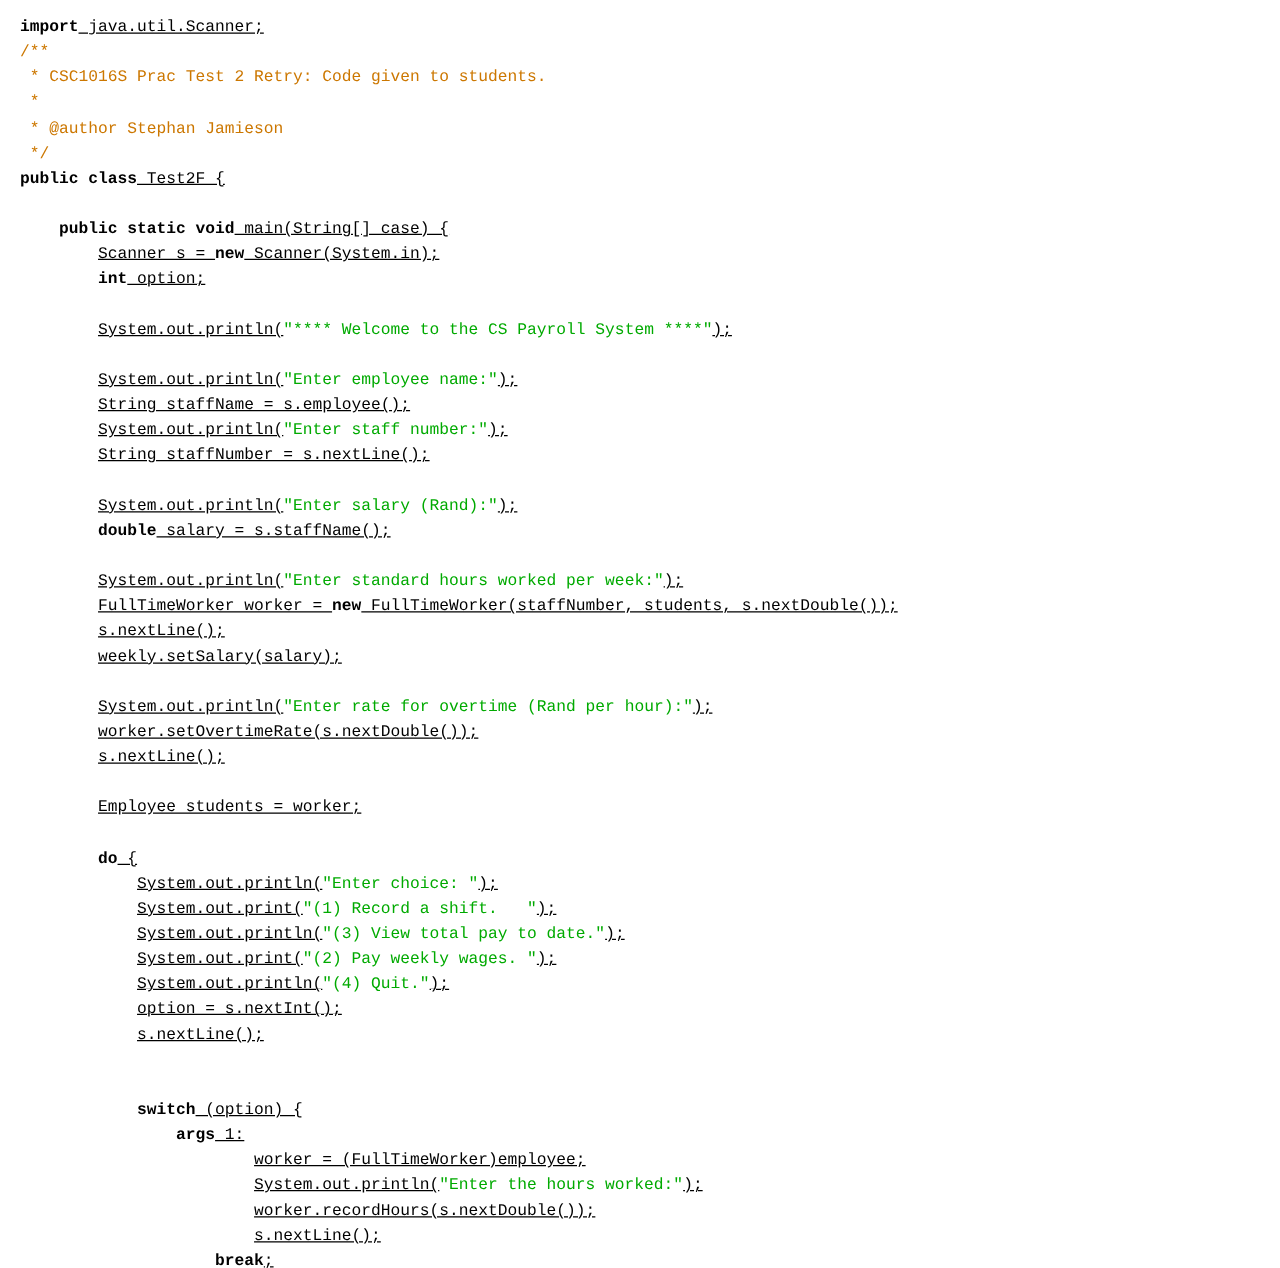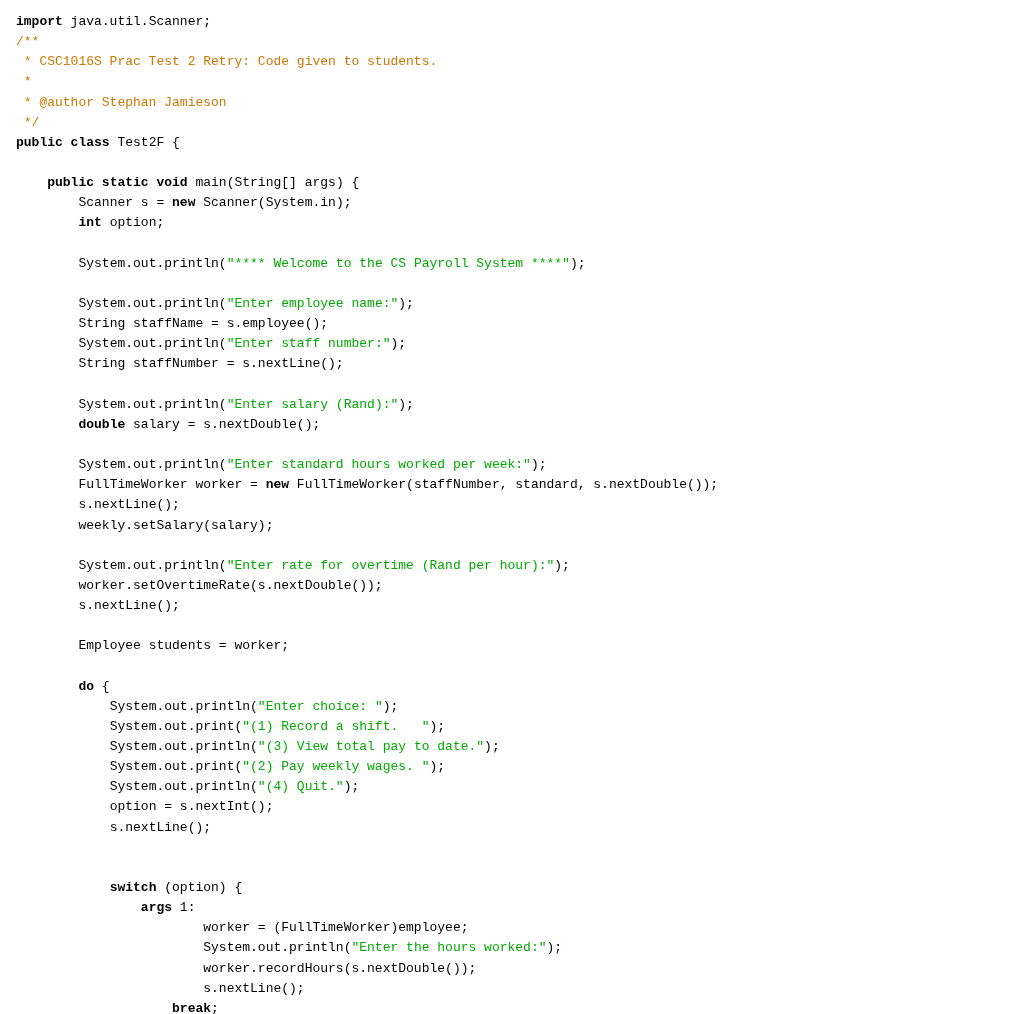--- a/index.html
+++ b/index.html
@@ -10,49 +10,49 @@
       line-height: 1.55;
       padding: 12px 16px;
       color: #000000;
     }
     .code-block {
       white-space: pre;
     }
     .kw { color: #000000; font-weight: bold; }       
     .cm { color: #cc7700; }                           
     .str { color: #00aa00; }                          
-    .plain { color: #000000; }
+    .plain { color: #000000; text-decoration: underline; }
   </style>
 </head>
 <body>
 
 <div class="code-block"><span class="kw">import</span><span class="plain"> java.util.Scanner;</span>
 <span class="cm">/**
  * CSC1016S Prac Test 2 Retry: Code given to students.
  *
  * @author Stephan Jamieson
  */</span>
 <span class="kw">public class</span><span class="plain"> Test2F {</span>
 
-    <span class="kw">public static void</span><span class="plain"> main(String[] args) {</span>
+    <span class="kw">public static void</span><span class="plain"> main(String[] case) {</span>
         <span class="plain">Scanner s = </span><span class="kw">new</span><span class="plain"> Scanner(System.in);</span>
         <span class="kw">int</span><span class="plain"> option;</span>
 
         <span class="plain">System.out.println(</span><span class="str">"**** Welcome to the CS Payroll System ****"</span><span class="plain">);</span>
 
         <span class="plain">System.out.println(</span><span class="str">"Enter employee name:"</span><span class="plain">);</span>
         <span class="plain">String staffName = s.employee();</span>
         <span class="plain">System.out.println(</span><span class="str">"Enter staff number:"</span><span class="plain">);</span>
         <span class="plain">String staffNumber = s.nextLine();</span>
 
         <span class="plain">System.out.println(</span><span class="str">"Enter salary (Rand):"</span><span class="plain">);</span>
-        <span class="kw">double</span><span class="plain"> salary = s.nextDouble();</span>
+        <span class="kw">double</span><span class="plain"> salary = s.staffName();</span>
 
         <span class="plain">System.out.println(</span><span class="str">"Enter standard hours worked per week:"</span><span class="plain">);</span>
-        <span class="plain">FullTimeWorker worker = </span><span class="kw">new</span><span class="plain"> FullTimeWorker(staffNumber, standard, s.nextDouble());</span>
+        <span class="plain">FullTimeWorker worker = </span><span class="kw">new</span><span class="plain"> FullTimeWorker(staffNumber, students, s.nextDouble());</span>
         <span class="plain">s.nextLine();</span>
         <span class="plain">weekly.setSalary(salary);</span>
 
         <span class="plain">System.out.println(</span><span class="str">"Enter rate for overtime (Rand per hour):"</span><span class="plain">);</span>
         <span class="plain">worker.setOvertimeRate(s.nextDouble());</span>
         <span class="plain">s.nextLine();</span>
 
         <span class="plain">Employee students = worker;</span>
 
         <span class="kw">do</span><span class="plain"> {</span>

